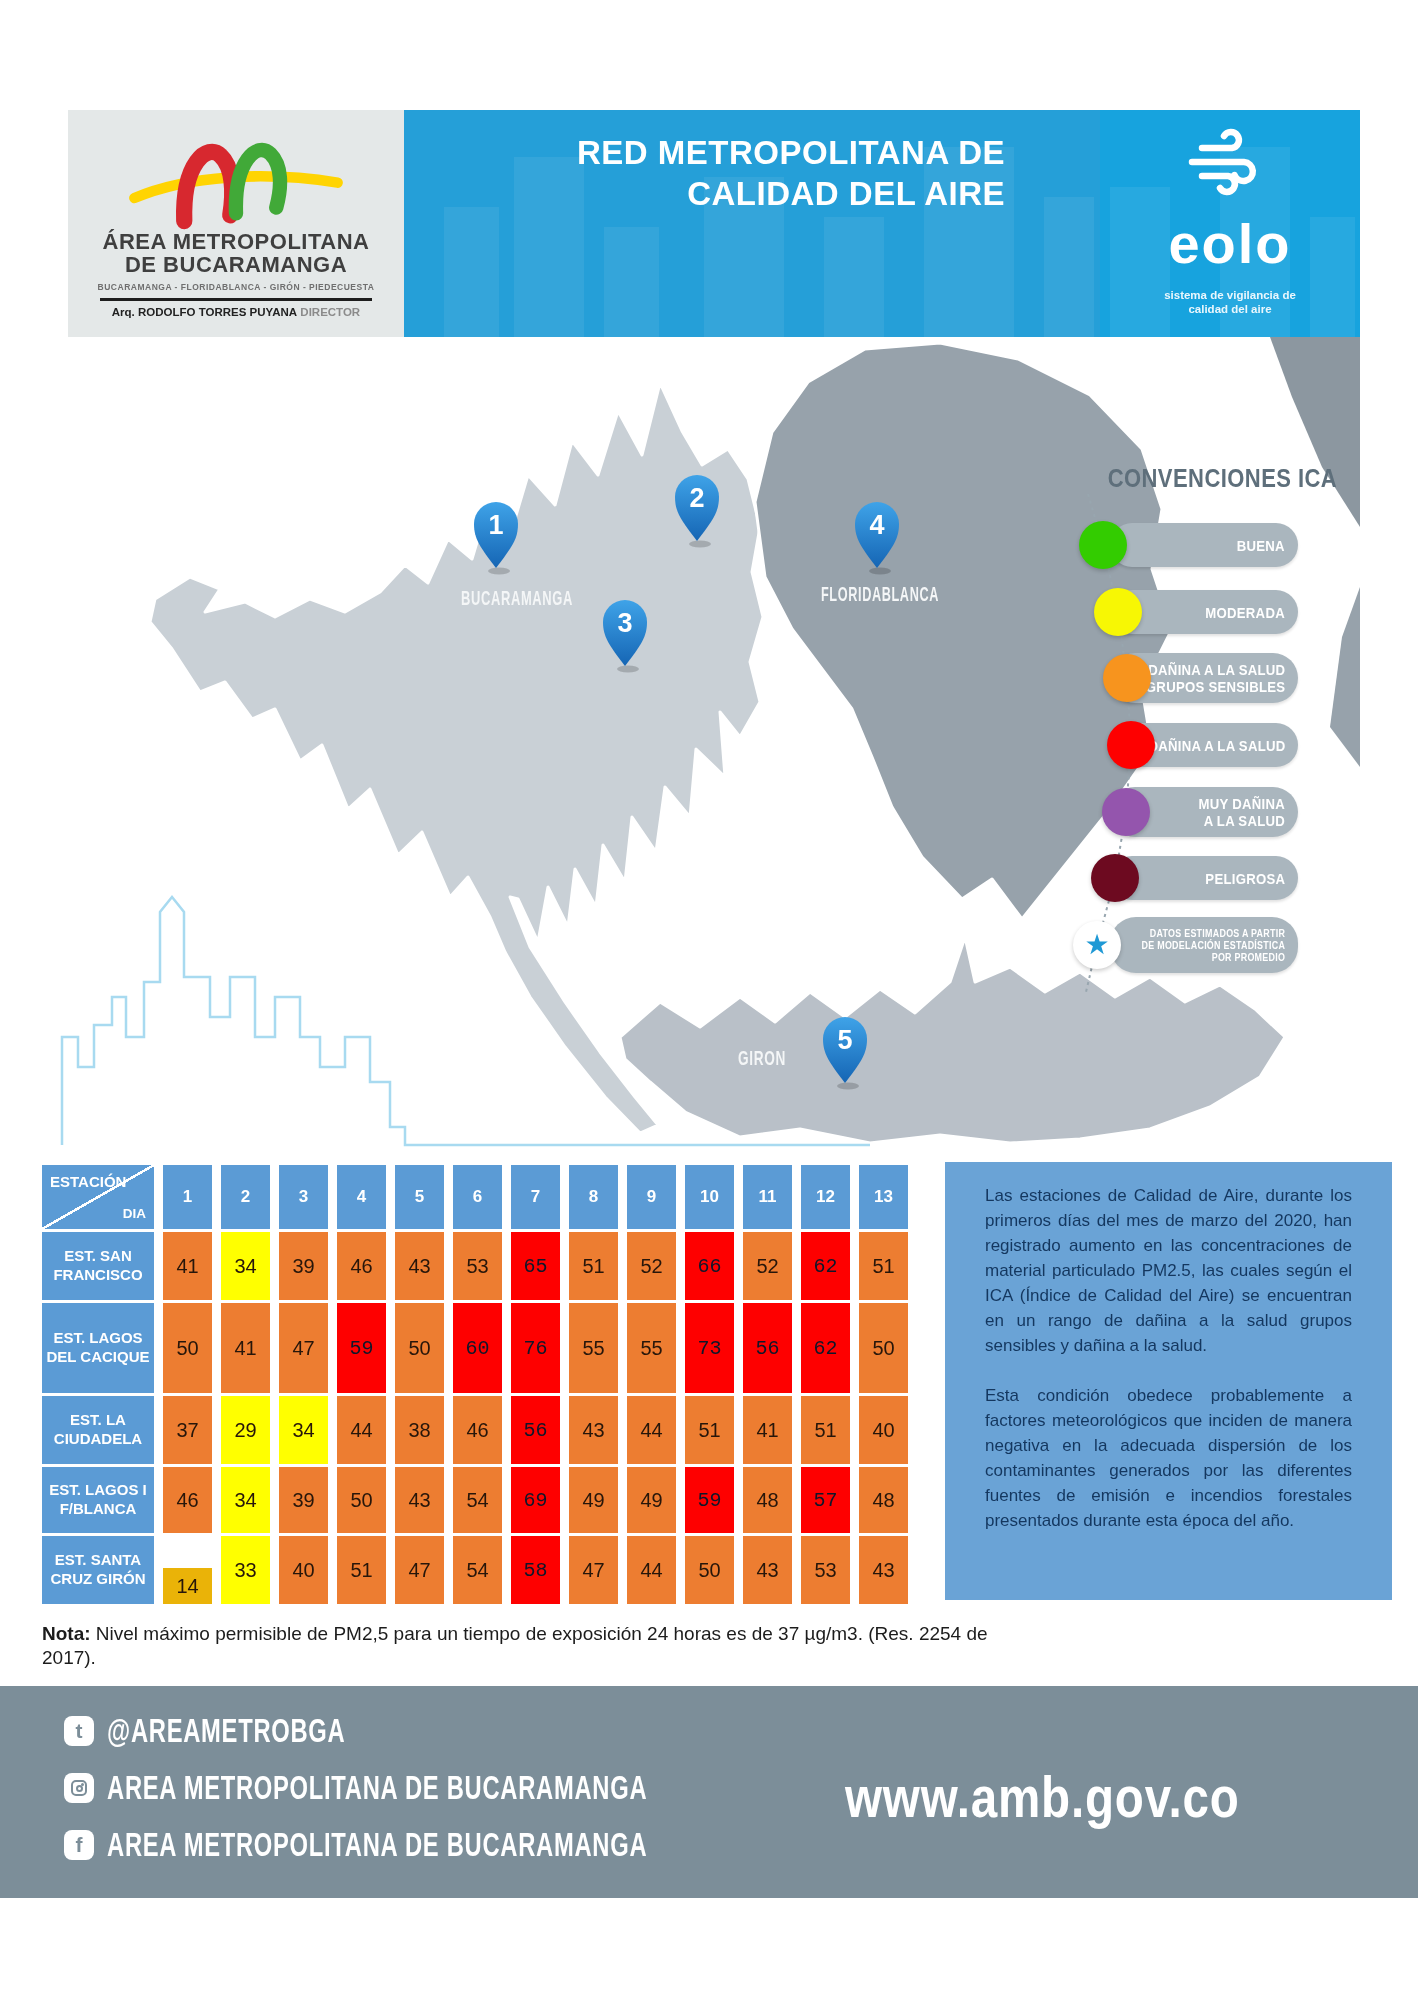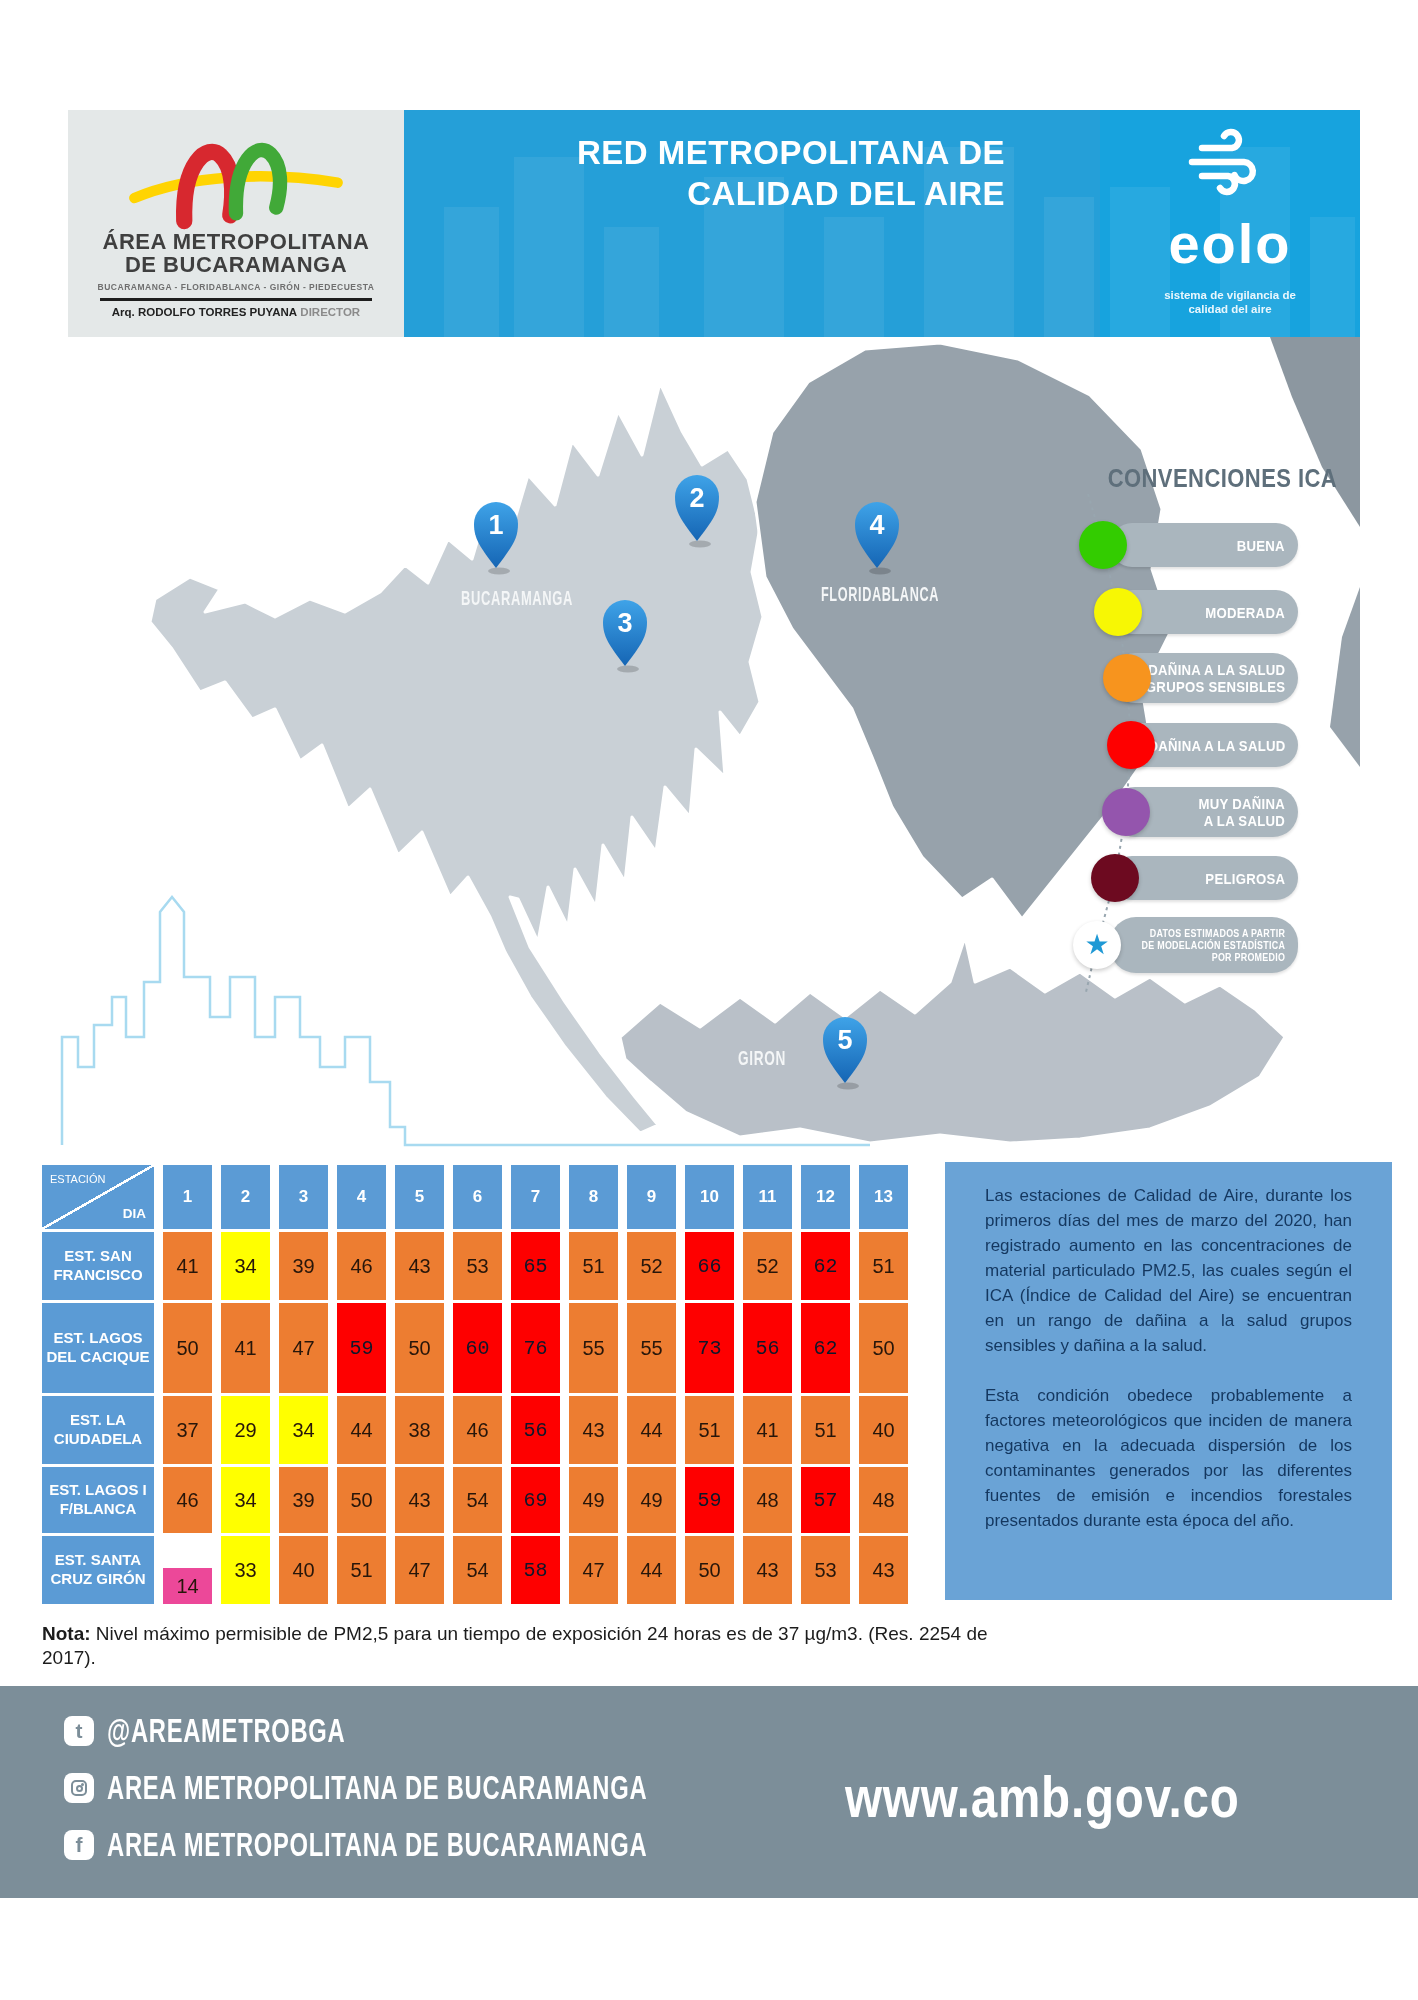--- a/index.html
+++ b/index.html
@@ -54,21 +54,21 @@
   .lg-dot{position:absolute;width:48px;height:48px;border-radius:50%;
           box-shadow:0 2px 4px rgba(0,0,0,.2);display:flex;align-items:center;justify-content:center;}
   .lg-dot span{font-size:28px;line-height:28px;}
 
   
   #ica-table{position:absolute;left:42px;top:1165px;display:grid;
              grid-template-columns:112px repeat(13,49px);
              grid-template-rows:64px 68px 90px 68px 66px 68px;gap:3px 9px;}
   .th-corner{background-color:#5b9bd5;position:relative;
              background-image:linear-gradient(to bottom right,rgba(255,255,255,0) 48.9%,#fff 48.9%,#fff 51.1%,rgba(255,255,255,0) 51.1%);}
-  .corner-station{position:absolute;top:8px;left:8px;color:#fff;font-weight:normal;font-size:11px;}
+  .corner-station{position:absolute;top:8px;left:8px;color:#fff;font-weight:bold;font-size:15px;}
   .corner-day{position:absolute;bottom:8px;right:8px;color:#fff;font-weight:bold;font-size:13.5px;}
   .th-day{background:#5b9bd5;color:#fff;font-weight:bold;font-size:17px;
           display:flex;align-items:center;justify-content:center;}
   .td-station{background:#5b9bd5;color:#fff;font-weight:bold;font-size:15px;text-align:center;
               line-height:1.25;display:flex;align-items:center;justify-content:center;padding:0 4px;}
   .td-val{display:flex;align-items:center;justify-content:center;font-size:20px;color:#27160a;}
   .td-val.lvl-r{color:#0f172a;font-family:Liberation Mono, monospace;}
 
   
   .panel{position:absolute;left:945px;top:1162px;width:447px;height:438px;background:#6aa3d6;
@@ -354,21 +354,21 @@
       <div class="td-val" style="background: rgb(237, 125, 49);">43</div>
       <div class="td-val" style="background: rgb(237, 125, 49);">54</div>
       <div class="td-val lvl-r" style="background: rgb(254, 0, 0);">69</div>
       <div class="td-val" style="background: rgb(237, 125, 49);">49</div>
       <div class="td-val" style="background: rgb(237, 125, 49);">49</div>
       <div class="td-val lvl-r" style="background: rgb(254, 0, 0);">59</div>
       <div class="td-val" style="background: rgb(237, 125, 49);">48</div>
       <div class="td-val lvl-r" style="background: rgb(254, 0, 0);">57</div>
       <div class="td-val" style="background: rgb(237, 125, 49);">48</div>
       <div class="td-station">EST. SANTA CRUZ GIRÓN</div>
-      <div class="td-val" style="background: #ec4899; margin-top: 32px;">14</div>
+      <div class="td-val" style="background: #eab308; margin-top: 32px;">14</div>
       <div class="td-val" style="background: rgb(255, 255, 0);">33</div>
       <div class="td-val" style="background: rgb(237, 125, 49);">40</div>
       <div class="td-val" style="background: rgb(237, 125, 49);">51</div>
       <div class="td-val" style="background: rgb(237, 125, 49);">47</div>
       <div class="td-val" style="background: rgb(237, 125, 49);">54</div>
       <div class="td-val lvl-r" style="background: rgb(254, 0, 0);">58</div>
       <div class="td-val" style="background: rgb(237, 125, 49);">47</div>
       <div class="td-val" style="background: rgb(237, 125, 49);">44</div>
       <div class="td-val" style="background: rgb(237, 125, 49);">50</div>
       <div class="td-val" style="background: rgb(237, 125, 49);">43</div>

